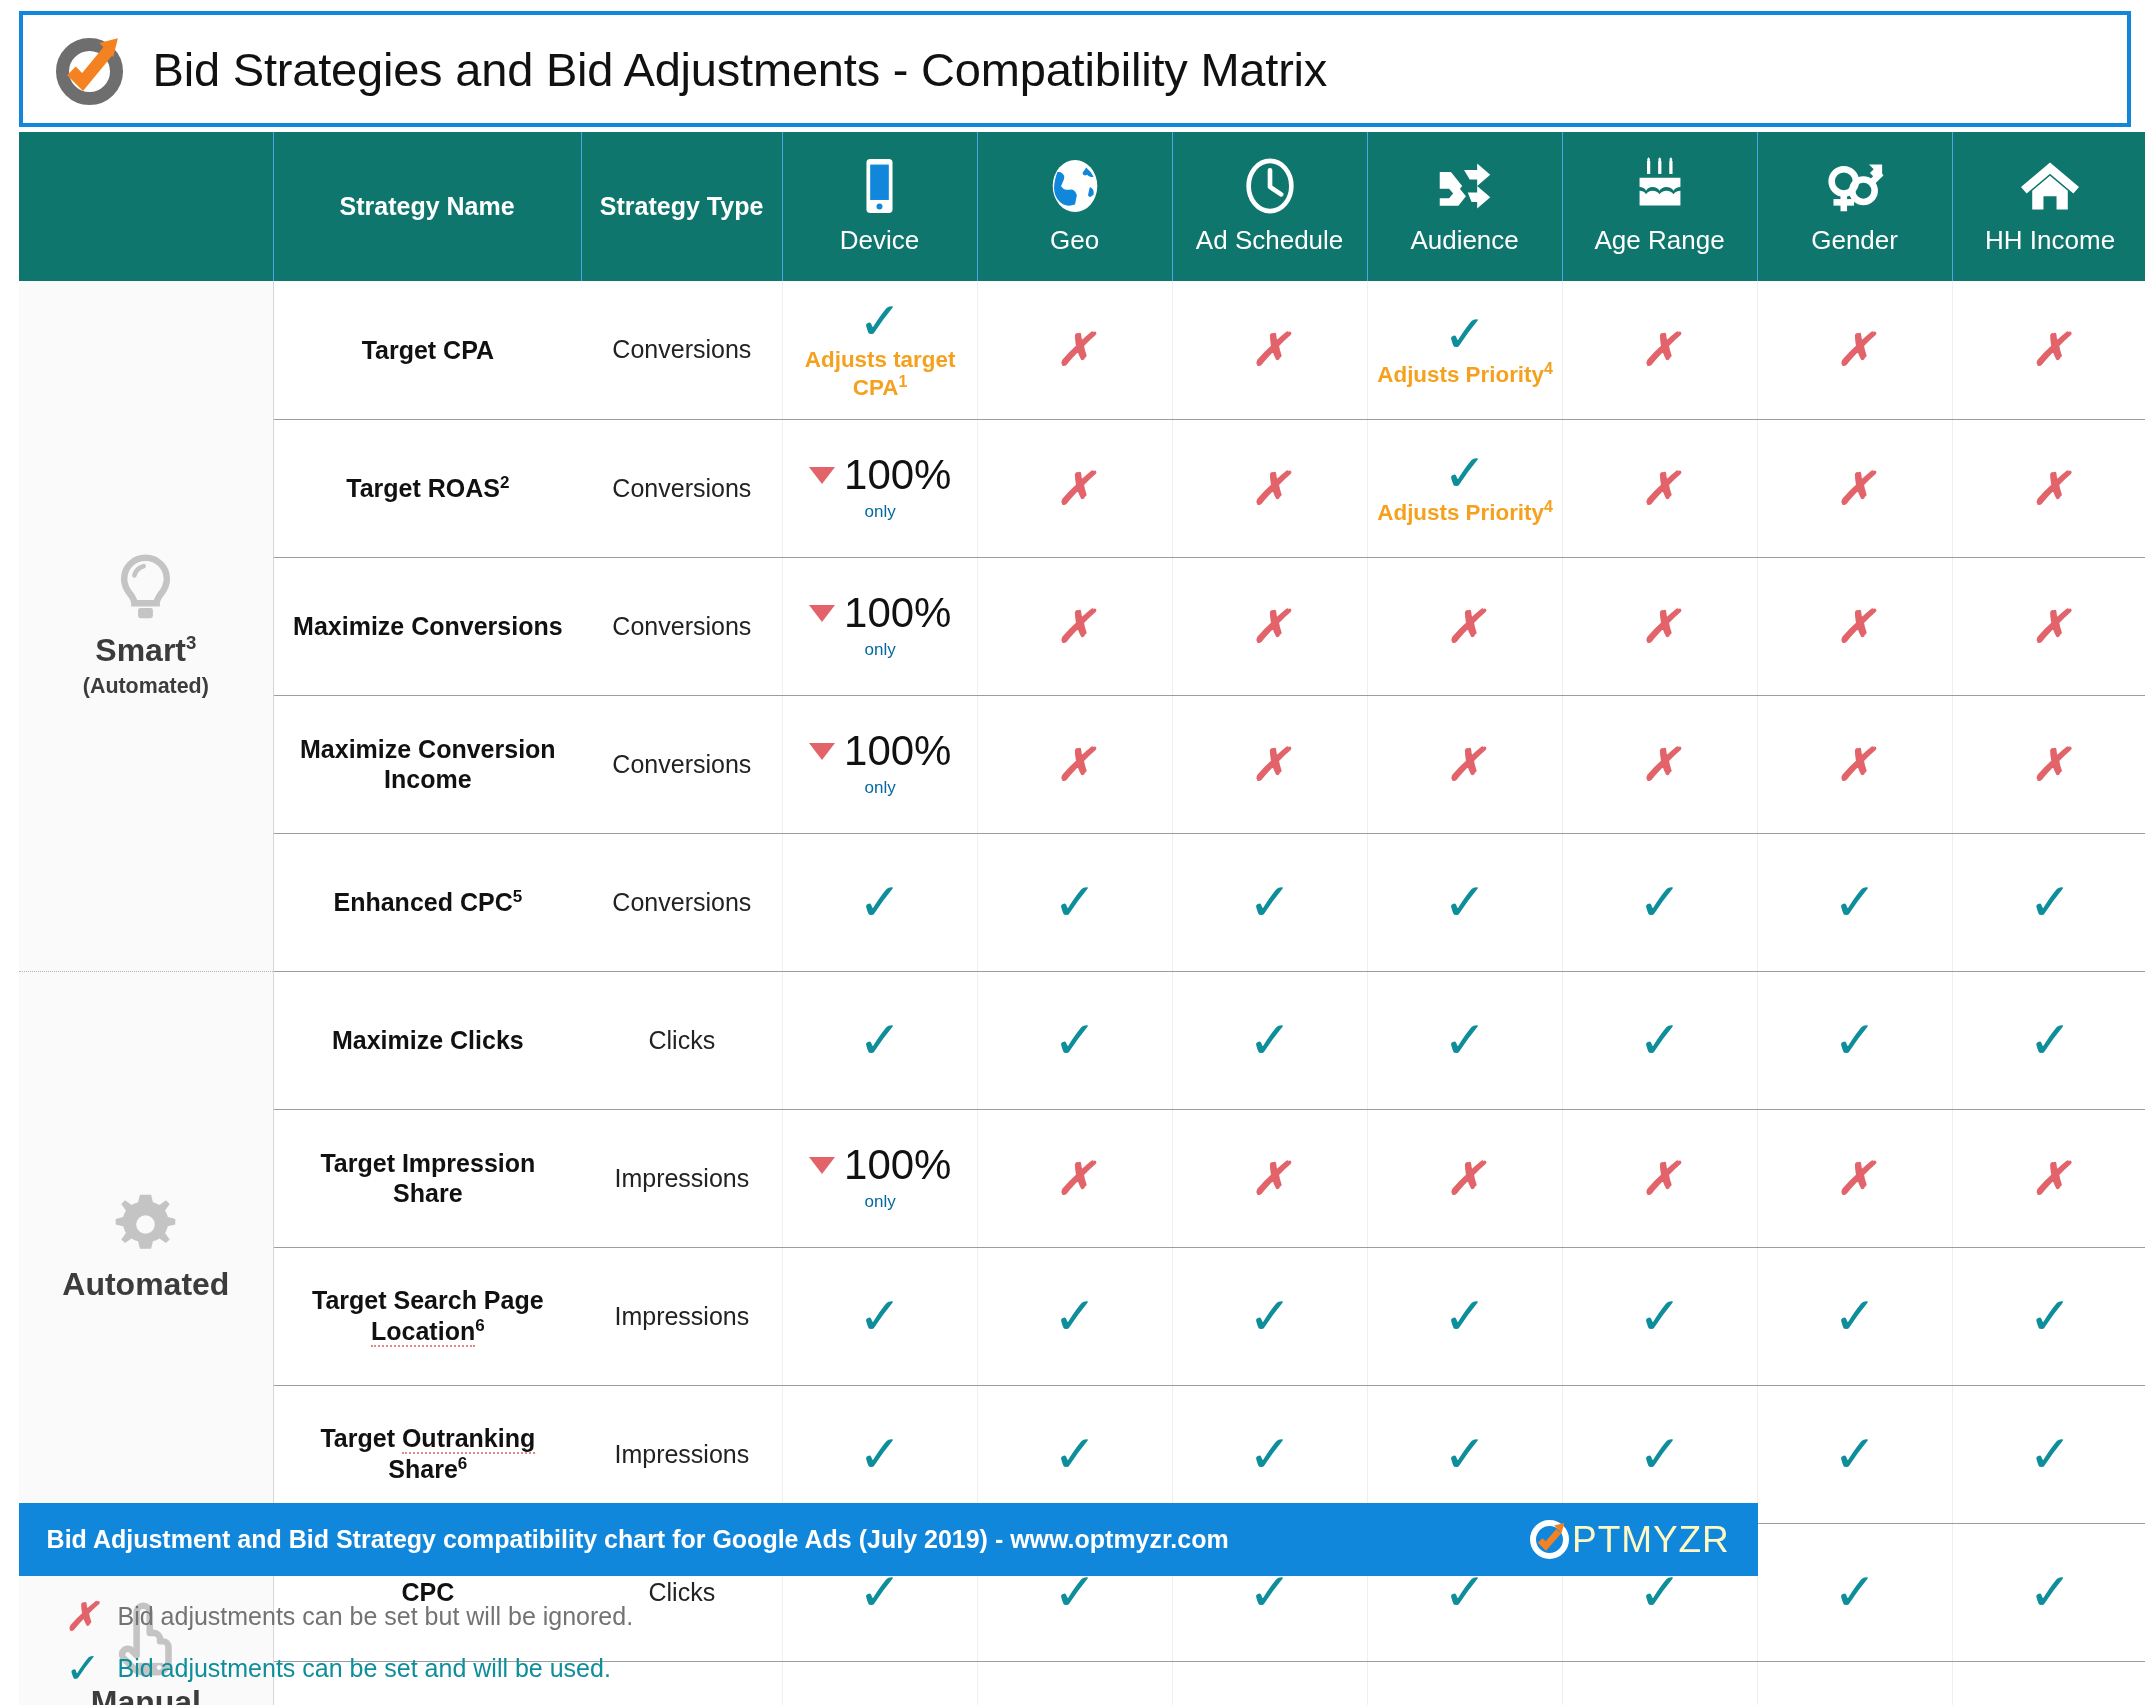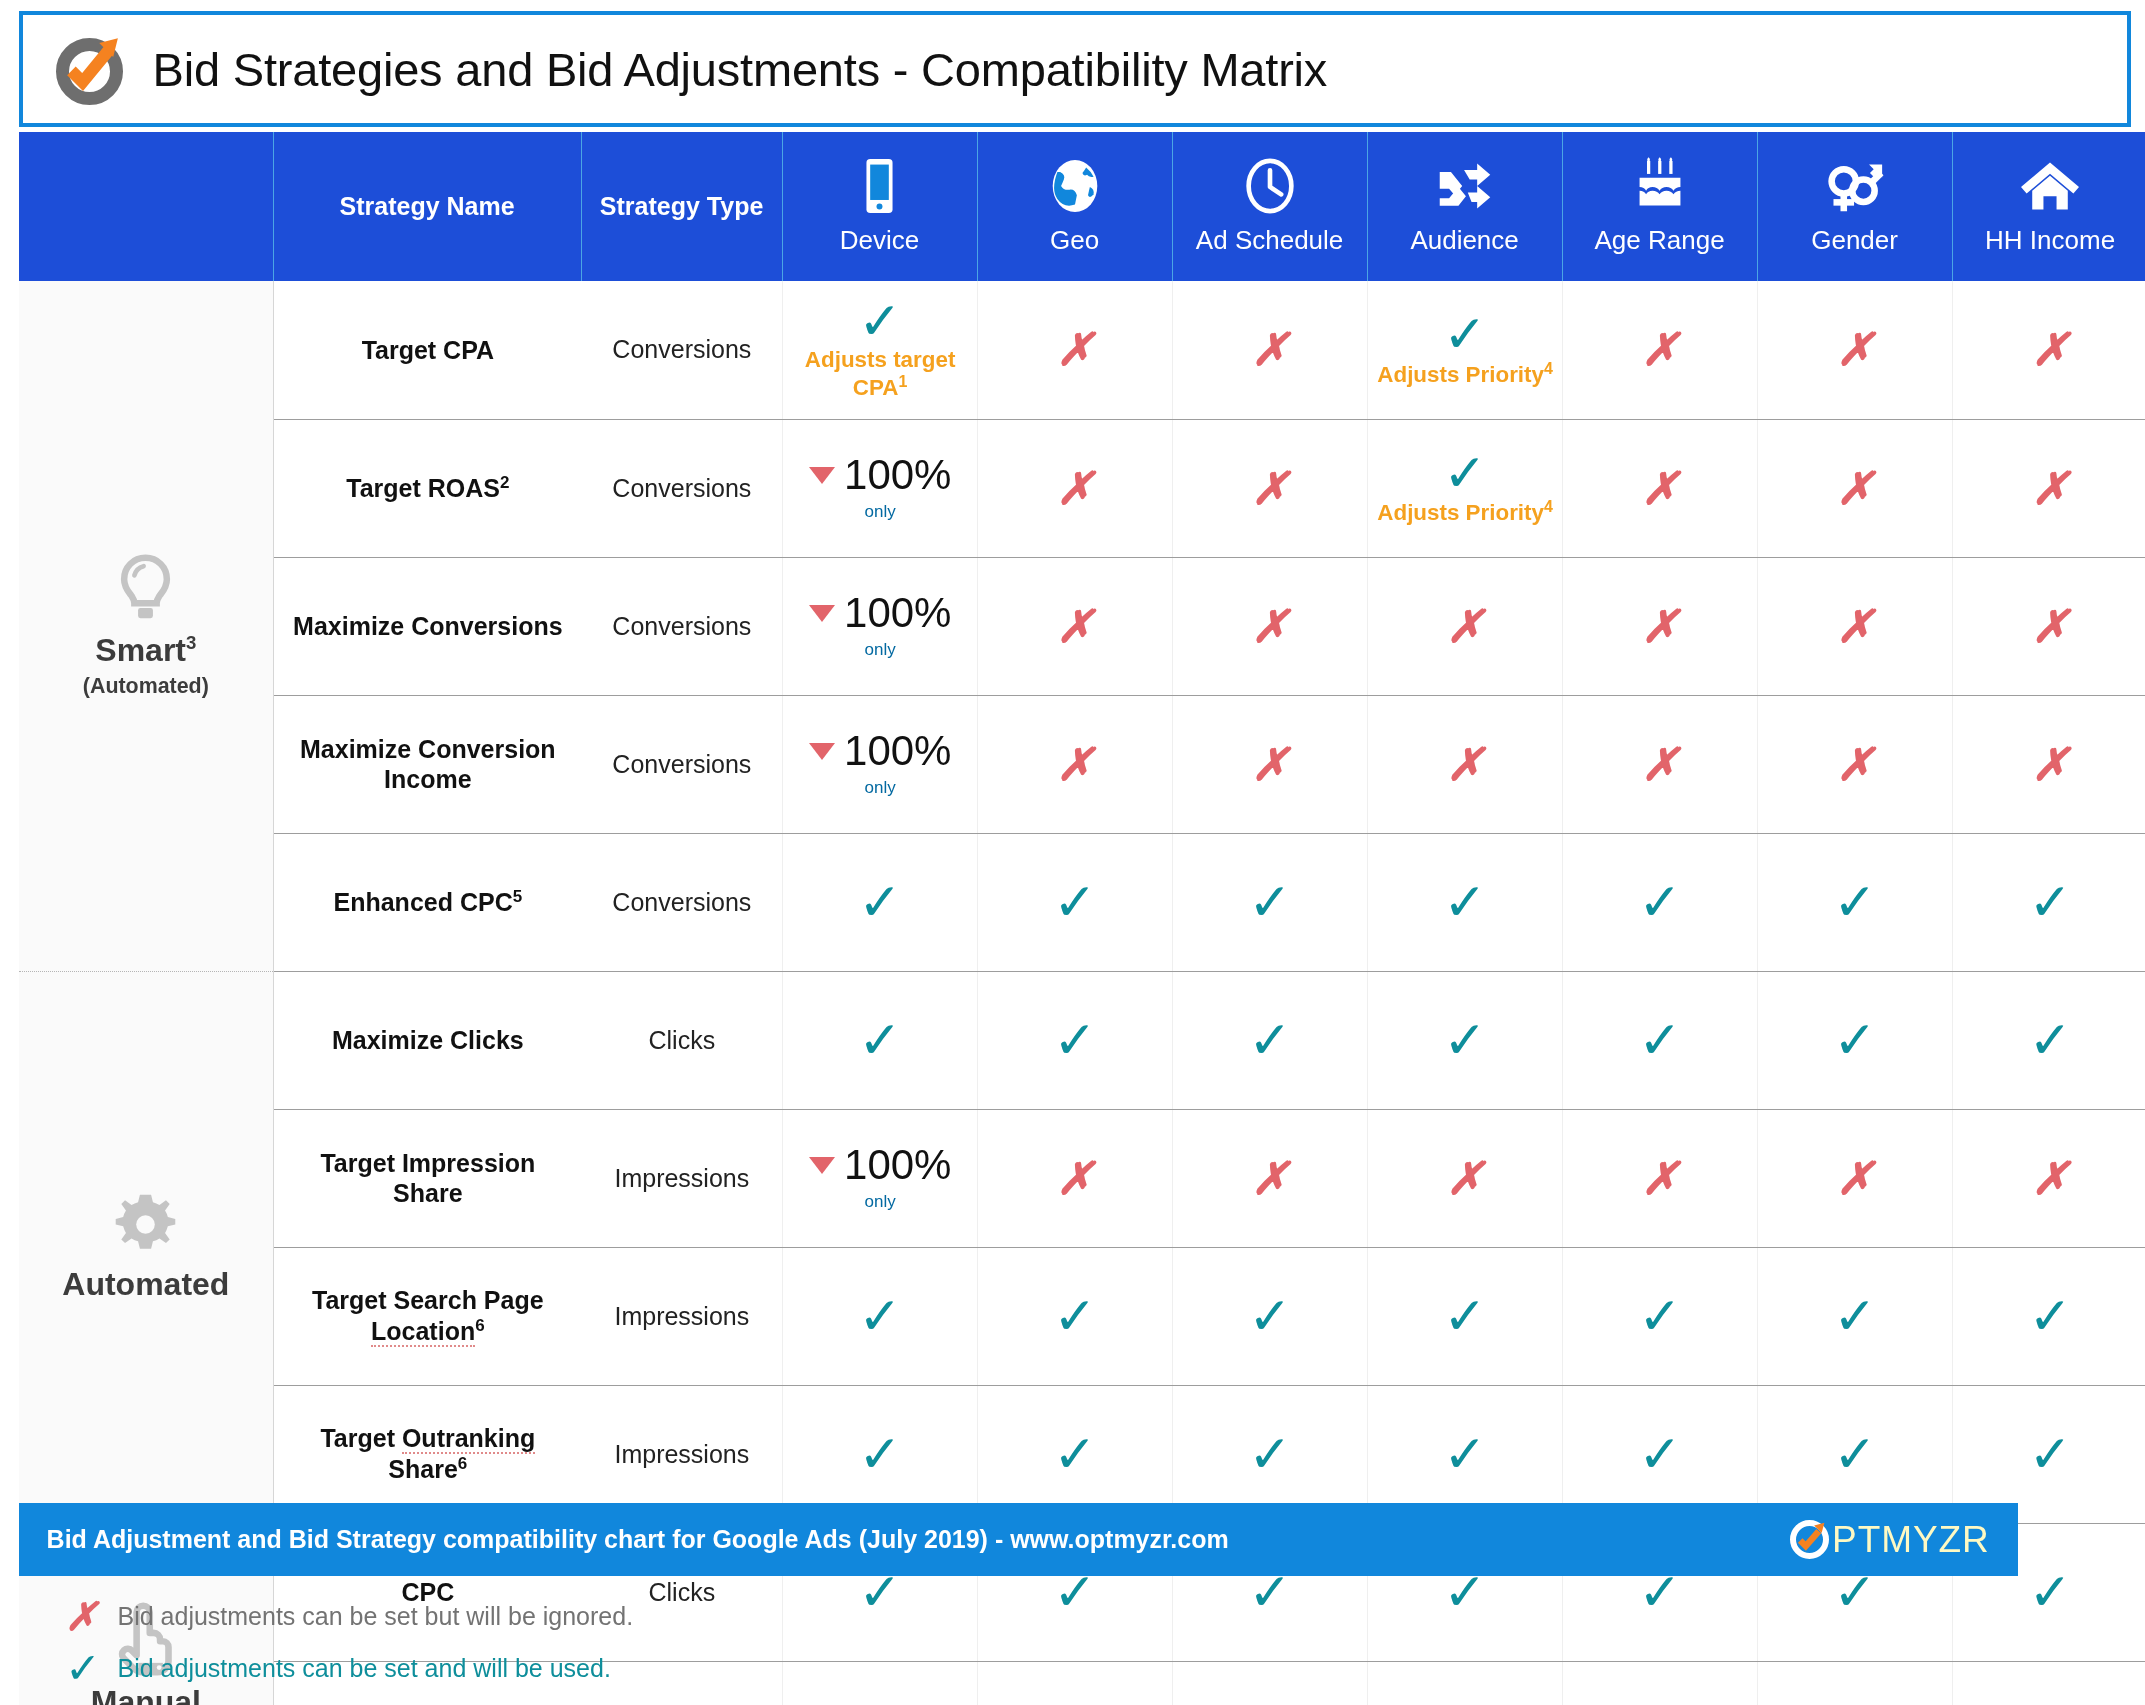--- a/index.html
+++ b/index.html
@@ -35,21 +35,21 @@
     position:absolute; left:18.6px; top:132px; width:2112px;
     border-collapse:collapse; table-layout:fixed;
   }
   .matrix col.c-cat{ width:255px; }
   .matrix col.c-name{ width:308px; }
   .matrix col.c-type{ width:201px; }
   .matrix col.c-adj{ width:195px; }
 
   
   thead th{
-    background:#1d4ed8; color:#fff; border:none; padding:0;
+    background:#0f766e; color:#fff; border:none; padding:0;
     vertical-align:middle;
   }
   .hdr-cell{
     height:149px; display:flex; flex-direction:column;
     align-items:center; justify-content:center;
     border-right:0.9px solid #4ba6e4;
   }
   .hdr-cell.noline{ border-right:none; }
   .hdr-label{
     font-size:25px; font-weight:bold; color:#ffffff;
@@ -103,21 +103,21 @@
     width:0;height:0;border-left:13px solid transparent;border-right:13px solid transparent;
     border-top:17px solid #E2646A; display:block;
   }
   .pct{ font-size:42px; color:#111; line-height:1; }
   .only{ font-size:17px; color:#0369a1; margin-top:5.6px; }
 
   .squig{ border-bottom:2.8px dotted #e08a8a; }
 
   
   .footerbar{
-    position:absolute; left:18.6px; top:1503px; width:1999px; height:73px;
+    position:absolute; left:18.6px; top:1503px; width:1739px; height:73px;
     background:#1187DC; display:flex; align-items:center; justify-content:space-between;
     padding:0 28px;
   }
   .footer-text{ color:#fff; font-size:25px; font-weight:bold; }
   .opt-logo{ display:flex; align-items:center; gap:1.9px; }
   .opt-logo .word{ color:#fef9c3; font-size:37px; letter-spacing:0.9px; font-weight:normal; }
   .opt-o{ position:relative; width:41px; height:41px; }
   .opt-o .oring{ position:absolute; left:0.9px; top:0.9px; width:39px; height:39px; border:6.5px solid #fff; border-radius:50%; }
   .opt-o svg{ position:absolute; left:0; top:0; }
 

